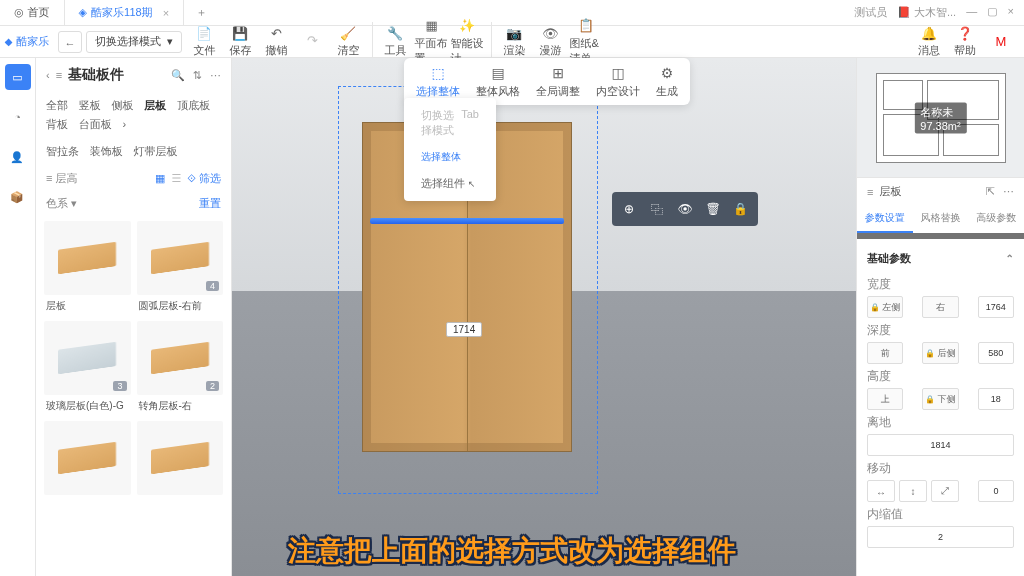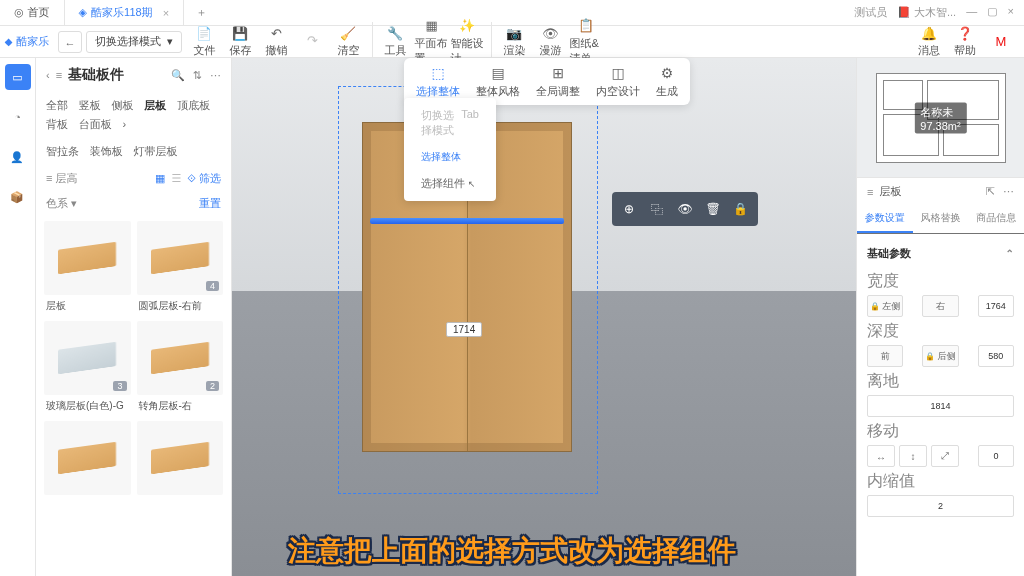--- a/index.html
+++ b/index.html
@@ -60,28 +60,28 @@
 .r-tabs{display:flex;height:28px;border-bottom:1px solid #eee}
 .r-tab{flex:1;display:flex;align-items:center;justify-content:center;font-size:11px;color:#888}
 .r-tab.active{color:#ff6b35;border-bottom:2px solid #ff6b35}
 .minimap{height:120px;background:#eceef0;border-bottom:1px solid #e5e5e5;position:relative;display:flex;align-items:center;justify-content:center}
 .floorplan{width:130px;height:90px;background:#fff;border:1px solid #888;position:relative}
 .floorplan div{position:absolute;border:1px solid #888}
 .mm-label{position:absolute;background:rgba(0,0,0,.55);color:#fff;font-size:9px;padding:2px 6px;border-radius:2px;top:50%;left:50%;transform:translate(-50%,-50%)}
 .panel-head{padding:6px 10px;display:flex;align-items:center;font-size:11px;color:#555;gap:6px}
 .panel-head .pico{color:#888}
 .panel-head .pr{margin-left:auto;display:flex;gap:8px;color:#888}
-.prop-tabs{display:flex;border-bottom:1px solid #737373}
+.prop-tabs{display:flex;border-bottom:6px solid #737373}
 .prop-tab{flex:1;text-align:center;padding:6px 0;font-size:10px;color:#888}
 .prop-tab.active{color:#3b82f6;border-bottom:2px solid #3b82f6}
 .prop-body{padding:6px 10px;overflow-y:auto;flex:1}
 .sect{font-size:11px;font-weight:700;color:#333;padding:6px 0;display:flex;align-items:center}
 .sect::after{content:"⌃";margin-left:auto;color:#888;font-size:10px}
 .field{margin:4px 0}
-.flabel{font-size:16px;color:#888;margin-bottom:3px}
+.flabel{font-size:12px;color:#888;margin-bottom:3px}
 .frow{display:flex;gap:19px}
 .seg{flex:1;height:22px;border:1px solid #ddd;border-radius:2px;display:flex;align-items:center;justify-content:center;font-size:9px;color:#666;background:#fafafa}
 .seg.lock::before{content:"🔒";font-size:8px;margin-right:2px}
 .seg.val{background:#fff;color:#333}
 .icon-row{display:flex;gap:4px}
 .icon-btn{width:28px;height:22px;border:1px solid #ddd;border-radius:2px;display:flex;align-items:center;justify-content:center;font-size:10px;color:#666}
 .subtitle{position:absolute;bottom:6px;left:50%;transform:translateX(-50%);font-size:28px;font-weight:700;color:#ff9b1a;text-shadow:-2px 0 #1a2a4a,2px 0 #1a2a4a,0 -2px #1a2a4a,0 2px #1a2a4a,-2px -2px #1a2a4a,2px 2px #1a2a4a,-2px 2px #1a2a4a,2px -2px #1a2a4a;white-space:nowrap;z-index:100}
 </style>
 </head>
 <body>
@@ -321,38 +321,46 @@
       <span class="pico">≡</span>
       <span>层板</span>
       <span class="pr">
           <span>⇱</span>
           <span>⋯</span>
         </span>
     </div>
     <div class="prop-tabs">
       <div class="prop-tab active">参数设置</div>
       <div class="prop-tab">风格替换</div>
-      <div class="prop-tab">商品信息</div>
+      <div class="prop-tab">高级参数</div>
     </div>
     <div class="prop-body">
       <div class="sect">基础参数</div>
       <div class="field">
           <div class="flabel">宽度</div>
         <div class="frow">
             <div class="seg lock">左侧</div>
             <div class="seg">右</div>
             <div class="seg val">1764</div>
           </div>
         </div>
       <div class="field">
           <div class="flabel">深度</div>
         <div class="frow">
             <div class="seg">前</div>
             <div class="seg lock">后侧</div>
             <div class="seg val">580</div>
+          </div>
+        </div>
+      <div class="field">
+          <div class="flabel">高度</div>
+        <div class="frow">
+            <div class="seg">上</div>
+            <div class="seg lock">下侧</div>
+            <div class="seg val">18</div>
           </div>
         </div>
       <div class="field">
           <div class="flabel">离地</div>
         <div class="frow">
             <div class="seg val" style="flex:2">1814</div>
           </div>
         </div>
       <div class="field">
           <div class="flabel">移动</div>

